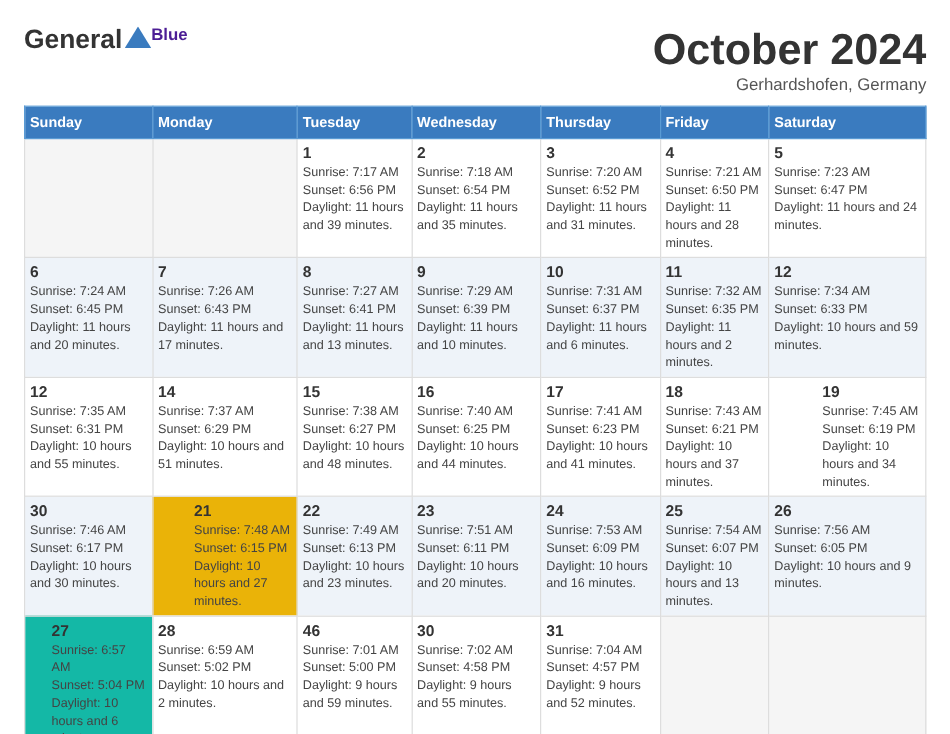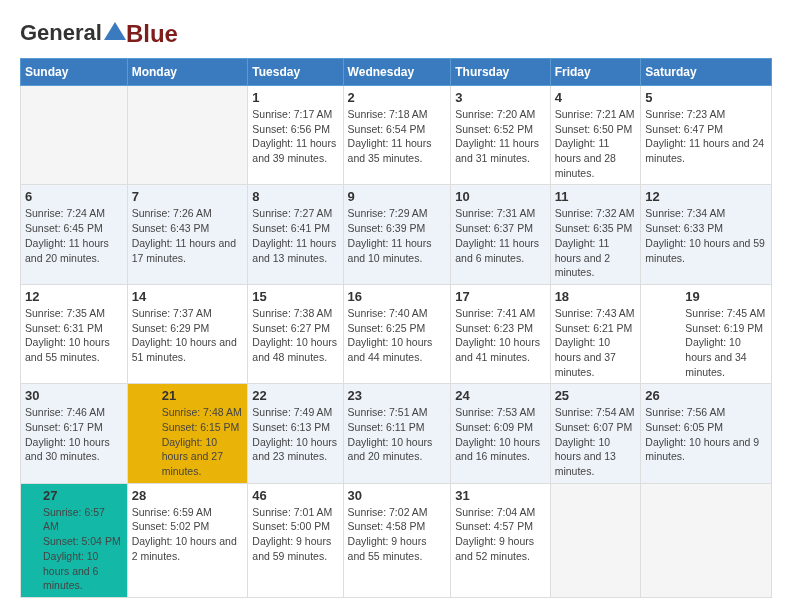--- a/index.html
+++ b/index.html
@@ -23,23 +23,23 @@
     .logo-text {
       display: flex;
       align-items: center;
     }
     .logo-general {
       font-size: 22px;
       font-weight: bold;
       color: #333;
     }
     .logo-blue {
-      font-size: 24px;
-      font-weight: bold;
-      color: #7f1d1d;
+      font-size: 14px;
+      font-weight: bold;
+      color: #4c1d95;
     }
     .logo-icon {
       width: 22px;
       height: 18px;
       margin-left: 2px;
       margin-top: -4px;
     }
     .title-block {
       text-align: right;
     }
@@ -107,20 +107,24 @@
   <div class="logo">
     <div class="logo-text">
       <span class="logo-general">General</span>
       <svg class="logo-icon" viewBox="0 0 22 18">
         <polygon points="0,18 11,0 22,18" fill="#3a7bbf"></polygon>
       </svg>
     </div>
     <div>
       <span class="logo-blue">Blue</span>
     </div>
+  </div>
+  <div class="title-block">
+    <div class="month-title">October 2024</div>
+    <div class="location">Gerhardshofen, Germany</div>
   </div>
 </div>
 
 <table>
   <thead>
     <tr>
       <th>Sunday</th>
       <th>Monday</th>
       <th>Tuesday</th>
       <th>Wednesday</th>

